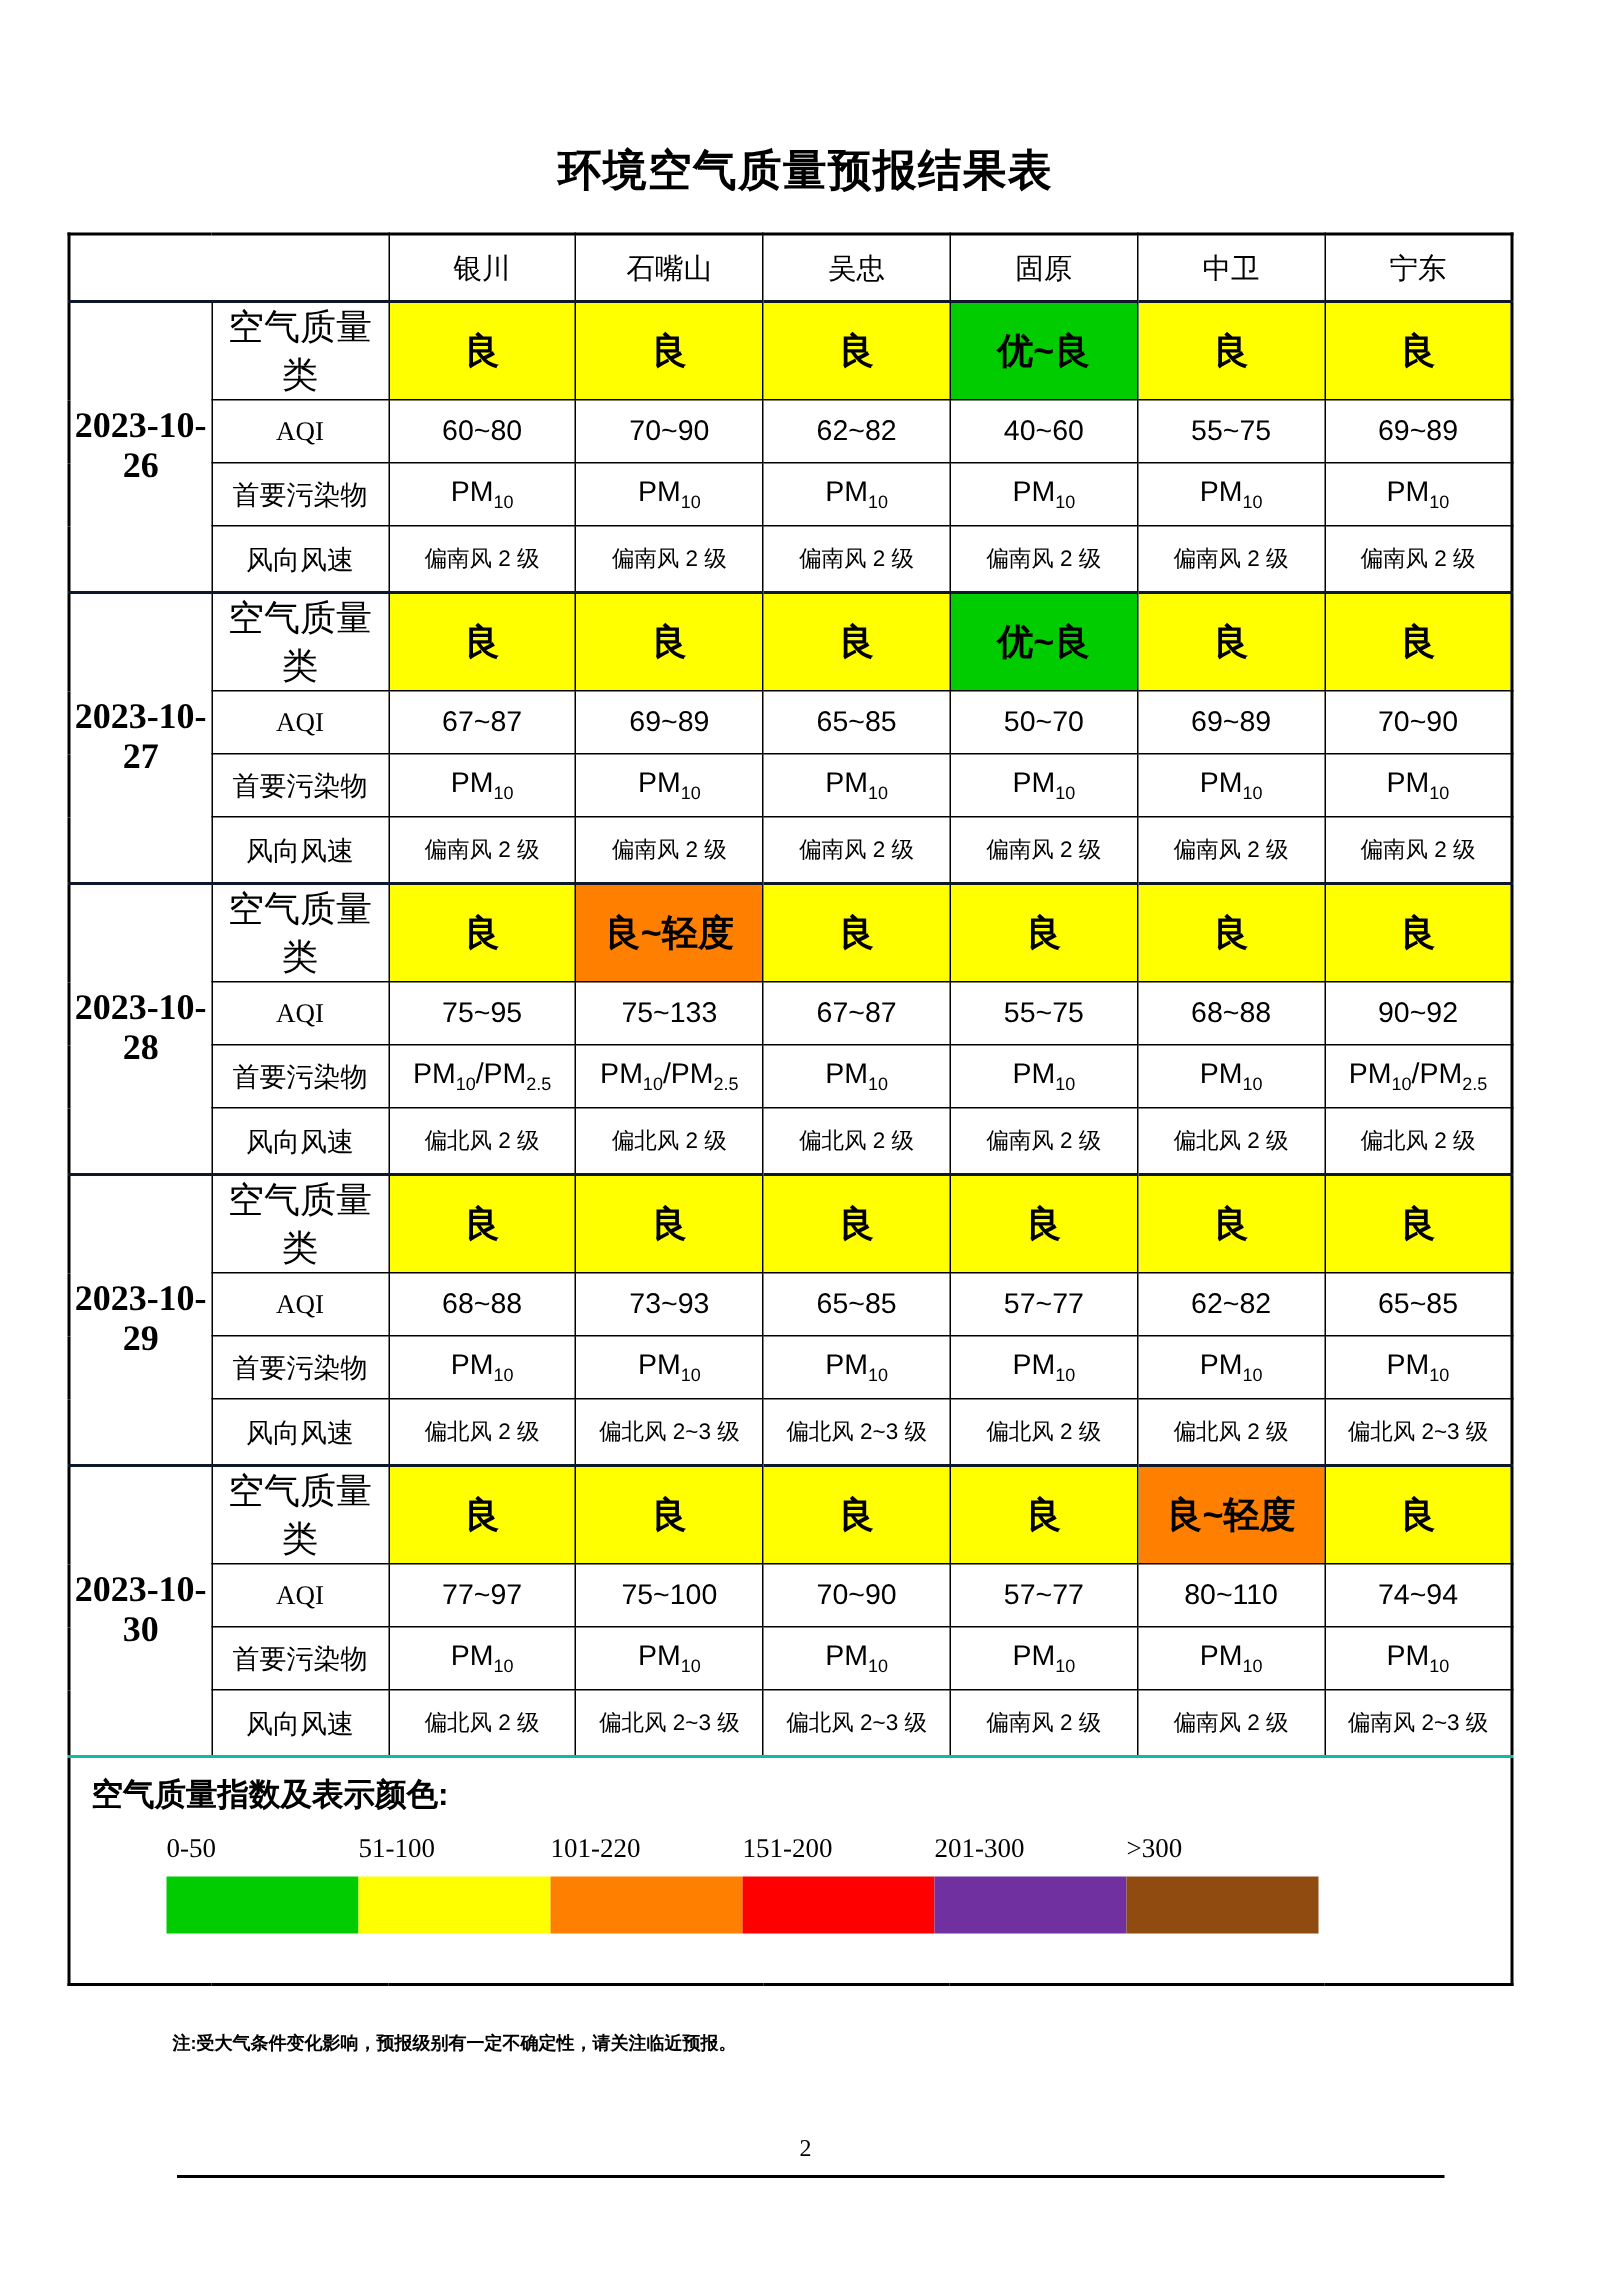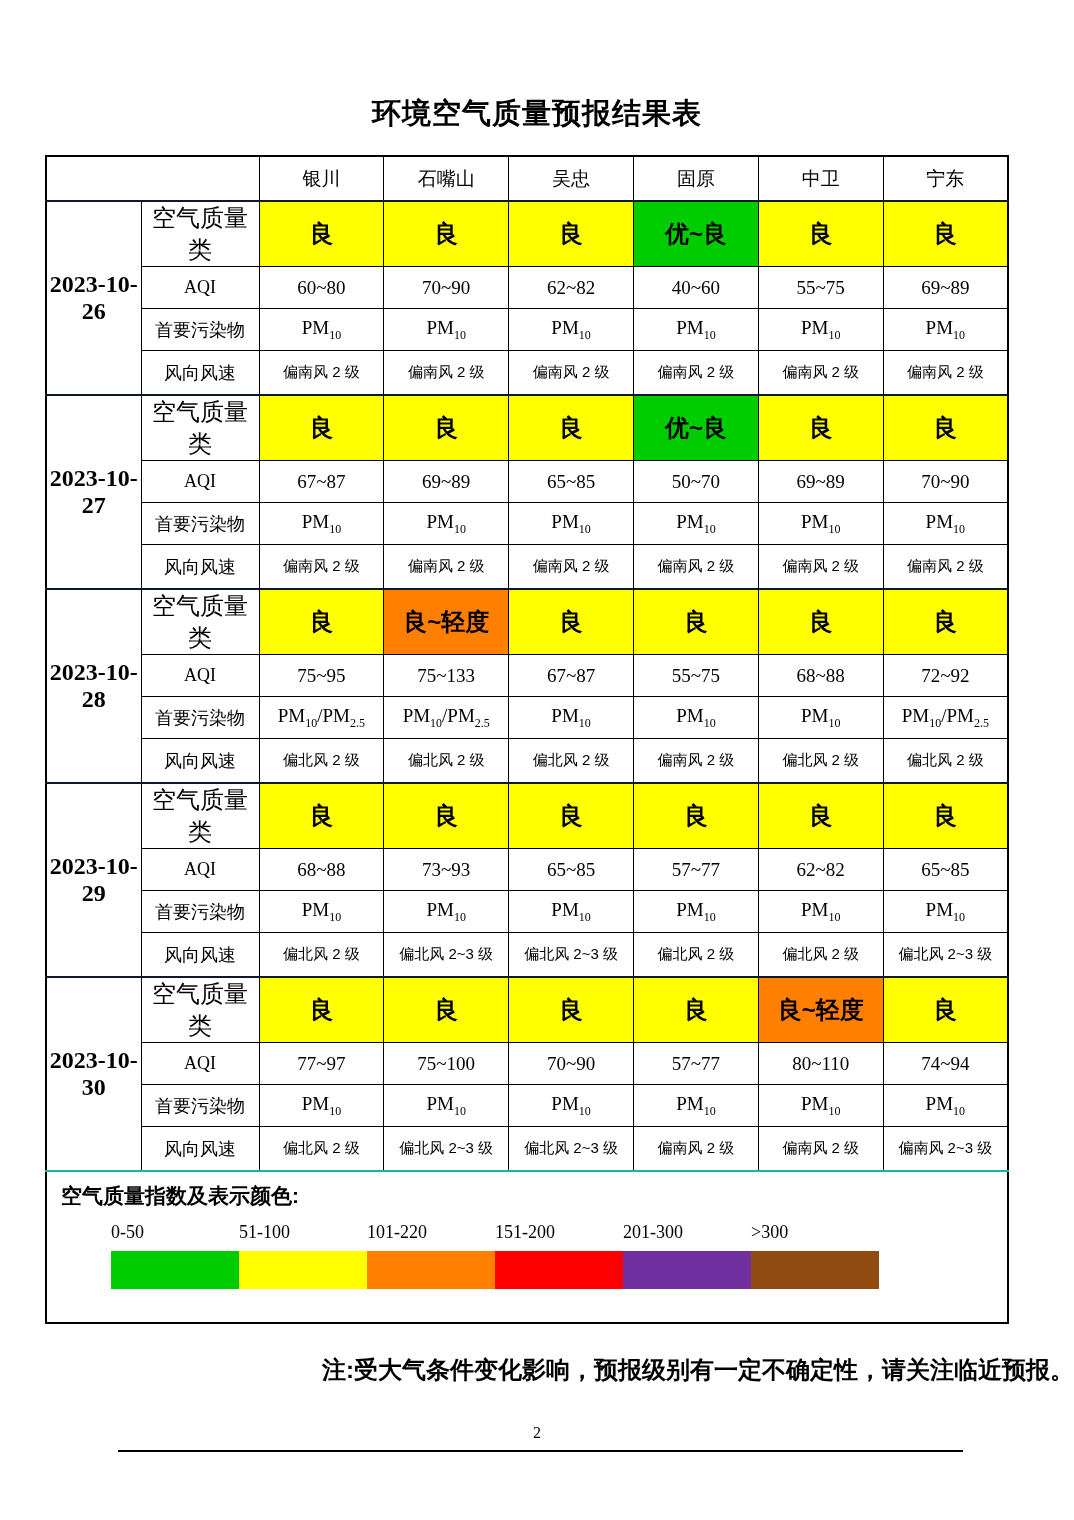--- a/index.html
+++ b/index.html
@@ -27,39 +27,39 @@
   tr.cat-row td.rlabel{font-weight:normal;}
   tr.aqi-row td{height:41px;}
   tr.pol-row td{height:41px;}
   tr.wind-row td{height:43px;}
   td.date-cell{
     font-family:"Liberation Serif",serif;font-size:17px;font-weight:normal;
   }
   td.rlabel{font-size:18px;font-weight:normal;}
   td.rlabel.serif{font-family:"Liberation Serif",serif;}
   td.val{
-    font-family:Liberation Serif, serif;font-size:19px;
+    font-family:Liberation Sans, sans-serif;font-size:19px;
   }
   td.windv{font-size:15px;font-weight:normal;}
   td.val sub{font-size:12px;}
   tr.legend-row td{
     height:150px;border-top:2px solid #14b8a6;text-align:left;vertical-align:top;
   }
   .legend-title{
     font-size:21px;font-weight:bold;margin:10px 0 0 14px;
   }
   .legend-labels{
     display:flex;margin:12px 0 0 64px;
     font-family:"Liberation Serif",serif;font-size:18px;font-weight:normal;
   }
   .legend-labels .lbl{width:128px;}
   .legend-bar{display:flex;margin:8px 0 0 64px;}
   .legend-bar .swatch{width:128px;height:38px;}
   .footer-note{
-    margin:30px 0 0 115px;font-size:24px;font-weight:bold;text-align:right;
+    margin:30px 0 0 115px;font-size:12px;font-weight:bold;
   }
   .page-number{
     position:absolute;top:1424px;left:0;width:100%;text-align:center;
     font-family:"Liberation Serif",serif;font-size:16px;
   }
   .footer-rule{
     position:absolute;top:1450px;left:118px;width:845px;height:0;
     border-top:2px solid #000;
   }
 </style>
@@ -173,21 +173,21 @@
         <td class="cat" style="background: rgb(255, 255, 0);">良</td>
         <td class="cat" style="background: rgb(255, 255, 0);">良</td>
       </tr>
       <tr class="aqi-row">
         <td class="rlabel serif">AQI</td>
         <td class="val">75~95</td>
         <td class="val">75~133</td>
         <td class="val">67~87</td>
         <td class="val">55~75</td>
         <td class="val">68~88</td>
-        <td class="val">72~92</td>
+        <td class="val">90~92</td>
       </tr>
       <tr class="pol-row">
         <td class="rlabel">首要污染物</td>
         <td class="val">PM<sub>10</sub>/PM<sub>2.5</sub></td>
         <td class="val">PM<sub>10</sub>/PM<sub>2.5</sub></td>
         <td class="val">PM<sub>10</sub></td>
         <td class="val">PM<sub>10</sub></td>
         <td class="val">PM<sub>10</sub></td>
         <td class="val">PM<sub>10</sub>/PM<sub>2.5</sub></td>
       </tr>

